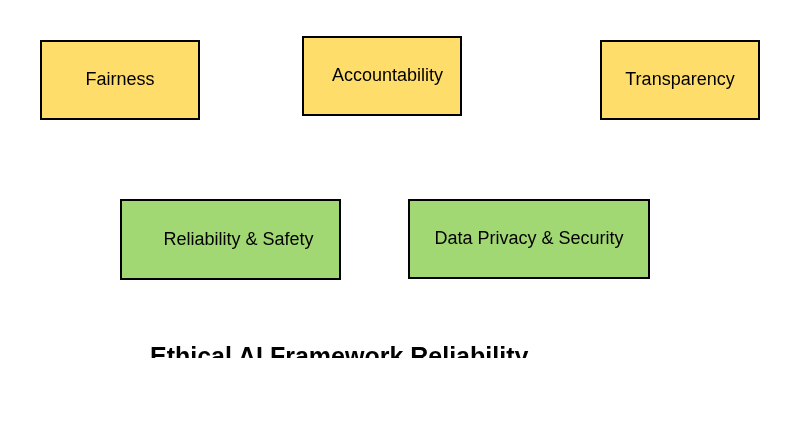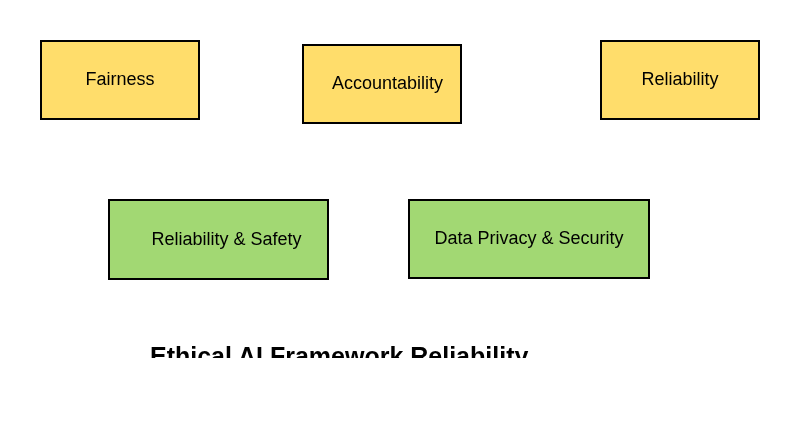--- a/index.html
+++ b/index.html
@@ -41,29 +41,29 @@
 </style>
 </head>
 <body>
 
 <div class="canvas">
 
   <div class="node yellow" style="left:40px; top:40px; width:160px; height:80px;">
     <span>Fairness</span>
   </div>
 
-  <div class="node yellow" style="left:302px; top:44px; width:160px; height:80px;padding-left:11px;">
+  <div class="node yellow" style="left:302px; top:36px; width:160px; height:80px;padding-left:11px;">
     <span>Accountability</span>
   </div>
 
   <div class="node yellow" style="left:600px; top:40px; width:160px; height:80px;">
-    <span>Reliability</span>
+    <span>Transparency</span>
   </div>
 
-  <div class="node green" style="left:108px; top:199px; width:221px; height:81px;padding-left:16px;">
+  <div class="node green" style="left:120px; top:199px; width:221px; height:81px;padding-left:16px;">
     <span>Reliability &amp; Safety</span>
   </div>
 
   <div class="node green" style="left:400px; top:199px; width:242px; height:80px;margin-left:8px;">
     <span>Data Privacy &amp; Security</span>
   </div>
 
   <div class="diagram-title">Ethical AI Framework Reliability</div>
 
 </div>

